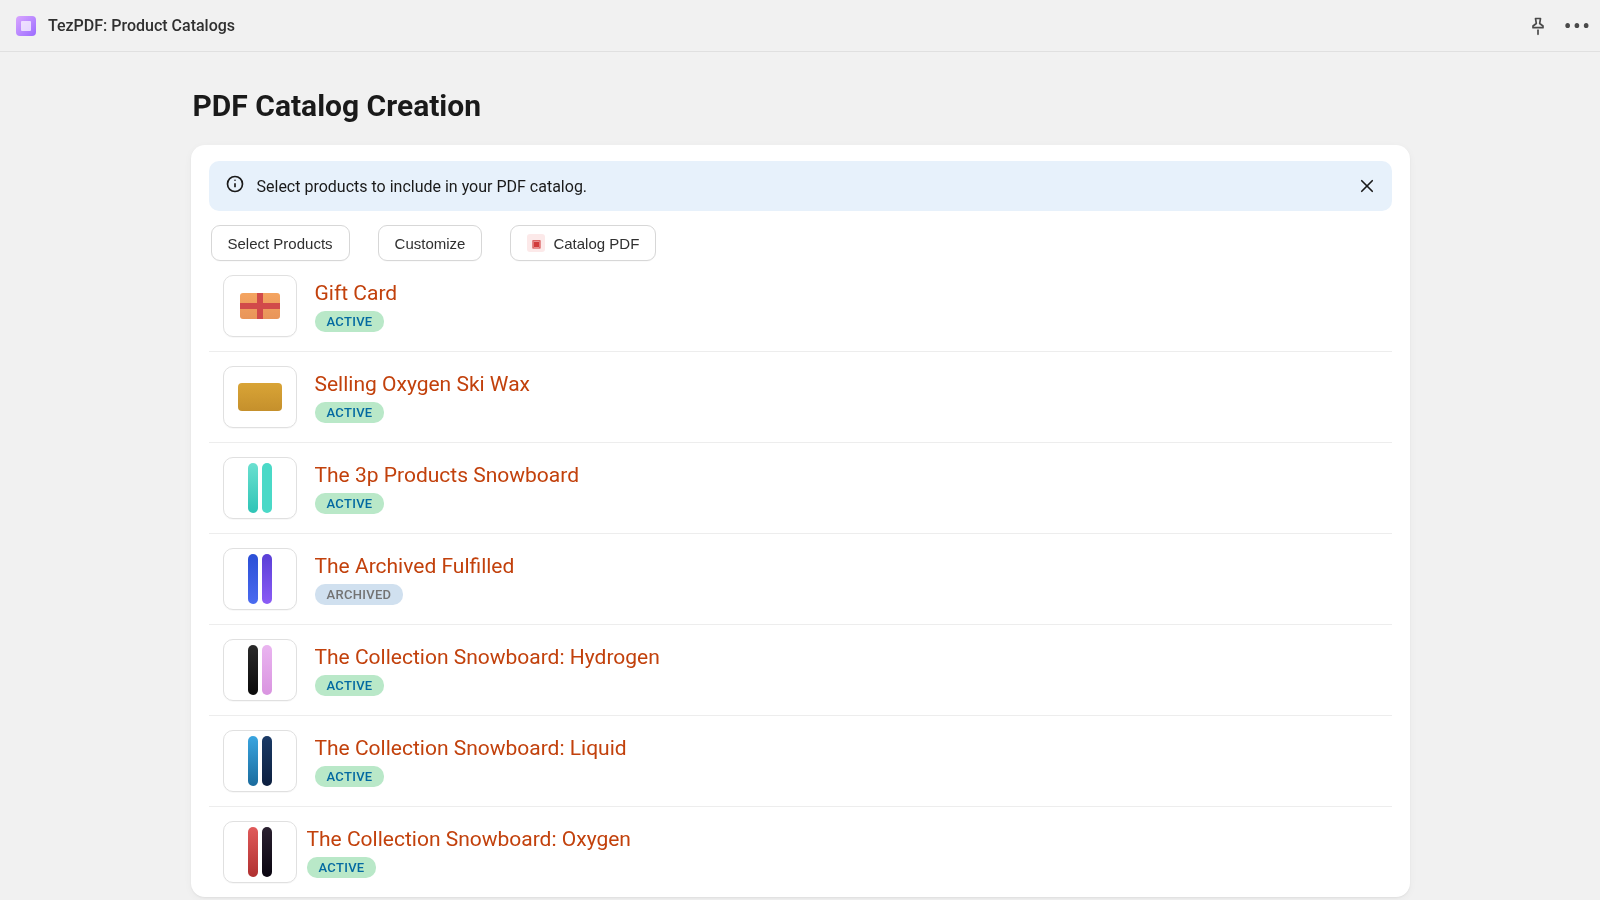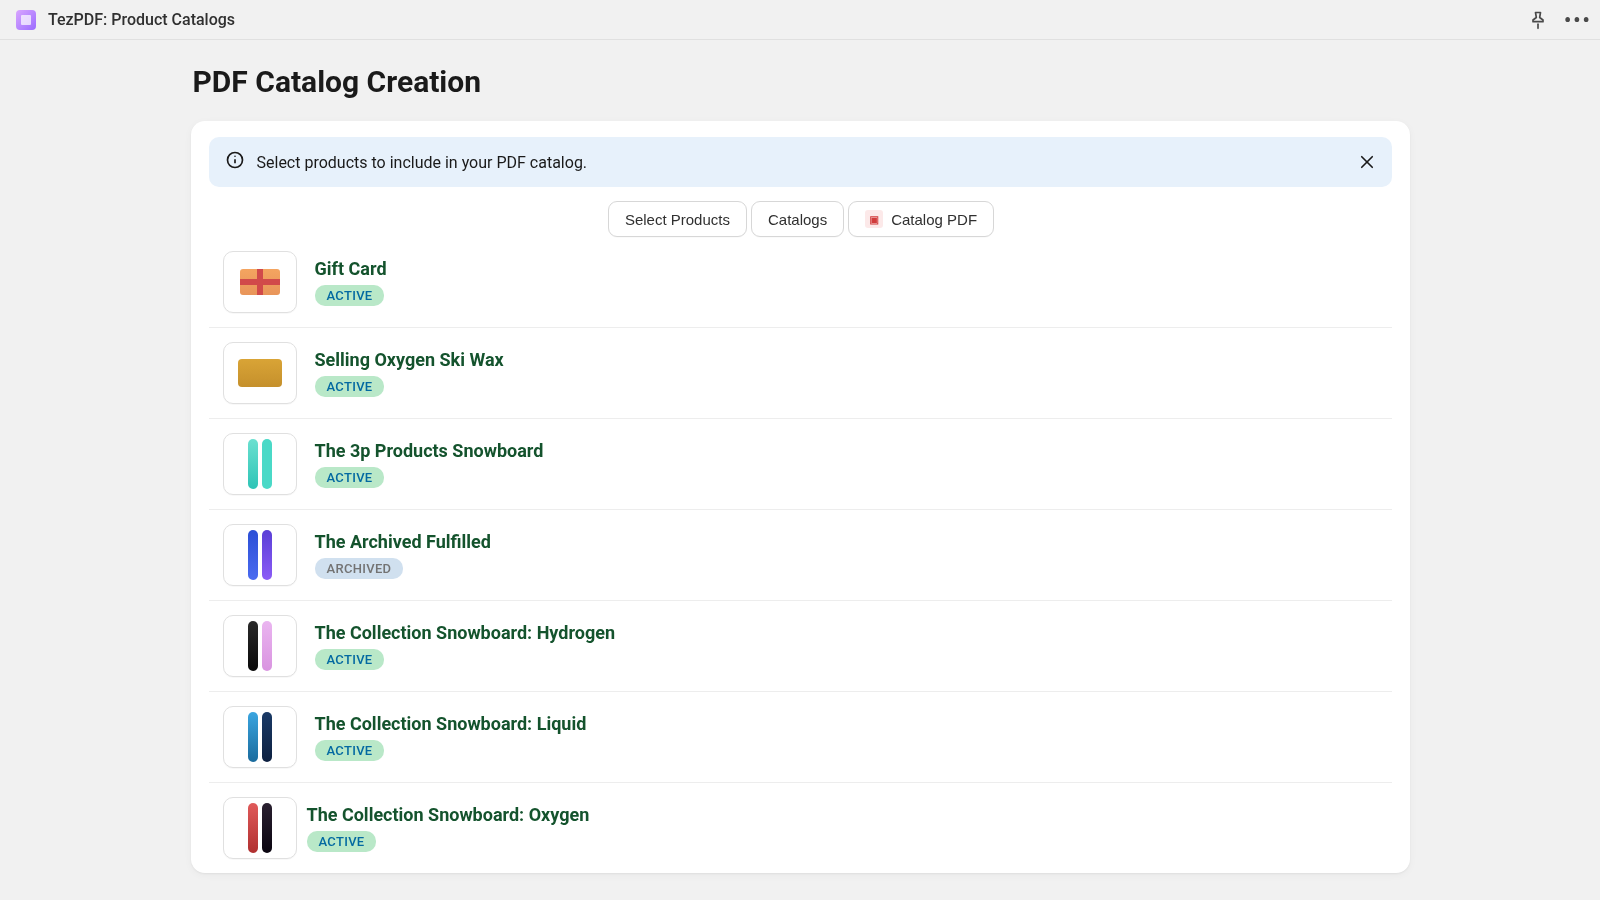--- a/index.html
+++ b/index.html
@@ -6,21 +6,21 @@
   html, body {
     width: 1600px;
     height: 900px;
     font-family: -apple-system, BlinkMacSystemFont, "Segoe UI", Roboto, Helvetica, Arial, sans-serif;
     background: #f1f1f1;
     color: #1a1a1a;
     overflow: hidden;
   }
   
   .topbar {
-    height: 40px;
+    height: 52px;
     background: #f1f1f1;
     border-bottom: 1px solid #e0e0e0;
     display: flex;
     align-items: center;
     padding: 0 16px;
   }
   .topbar-left {
     display: flex;
     align-items: center;
     gap: 12px;
@@ -60,21 +60,21 @@
   .icon-btn { cursor: pointer; display:flex; align-items:center; justify-content:center; }
   .dots { font-size: 20px; line-height: 1; letter-spacing: 2px; font-weight:700; }
 
   
   .page {
     padding: 24px 0 0 0;
     width: 100%;
   }
   .page-inner {
     width: 1219px;
-    margin: 0 auto;
+    margin: 12px auto;
   }
   .page-title {
     font-size: 30px;
     font-weight: 700;
     color: #1a1a1a;
     margin-bottom: 22px;
     margin-left: 2px;
   }
   .card {
     background: #fff;
@@ -96,24 +96,23 @@
     color: #1a1a1a;
     font-weight: 450;
   }
   .banner-close {
     margin-left: auto;
     cursor: pointer;
     display:flex;
   }
   .toolbar {
     display: flex;
-    gap: 4px;
+    gap: 28px;
     margin-bottom: 14px;
     padding-left: 2px;
-    justify-content: center;
   }
   .btn {
     display: inline-flex;
     align-items: center;
     gap: 8px;
     background: #fff;
     border: 1px solid #d7d7d7;
     border-radius: 9px;
     padding: 8px 16px;
     font-size: 15px;
@@ -156,23 +155,23 @@
     box-shadow: 0 1px 1px rgba(0,0,0,0.03);
     flex-shrink: 0;
     margin-left: 14px;
   }
   .product-info {
     display:flex;
     flex-direction:column;
     gap:6px;
   }
   .product-name {
-    font-size: 18px;
-    font-weight: 700;
-    color: #14532d;
+    font-size: 21px;
+    font-weight: 400;
+    color: #c2410c;
   }
   .badge {
     display:inline-block;
     padding: 3px 12px;
     border-radius: 10px;
     font-size: 13px;
     font-weight: 500;
     letter-spacing: 0.3px;
     width: fit-content;
   }
@@ -239,21 +238,21 @@
               <line x1="19" y1="5" x2="5" y2="19"></line>
             </svg>
         </span>
       </div>
 
       <div class="toolbar">
         <button class="btn">
           <span>Select Products</span>
         </button>
         <button class="btn">
-          <span>Catalogs</span>
+          <span>Customize</span>
         </button>
         <button class="btn">
           <span class="btn-icon">
               <span class="pdf-icon-box">▣</span>
             </span>
           <span>Catalog PDF</span>
         </button>
       </div>
 
       <div class="product-list">

